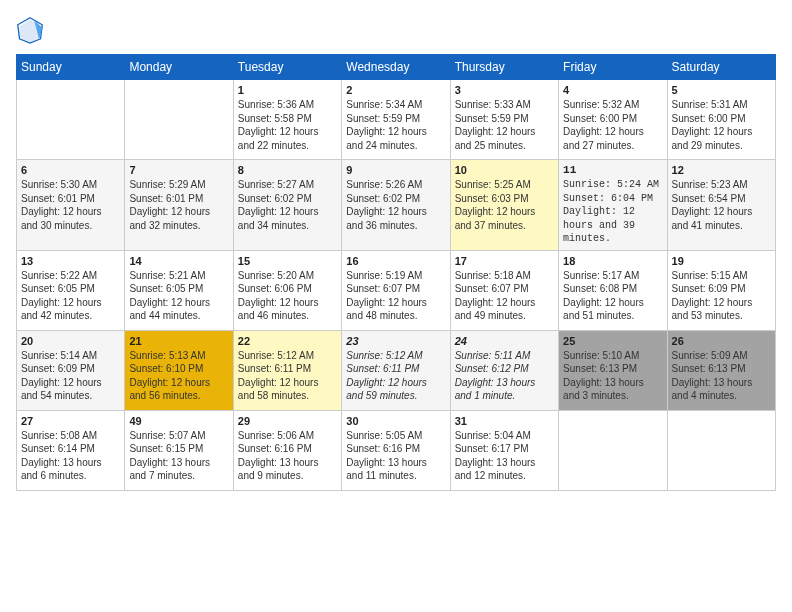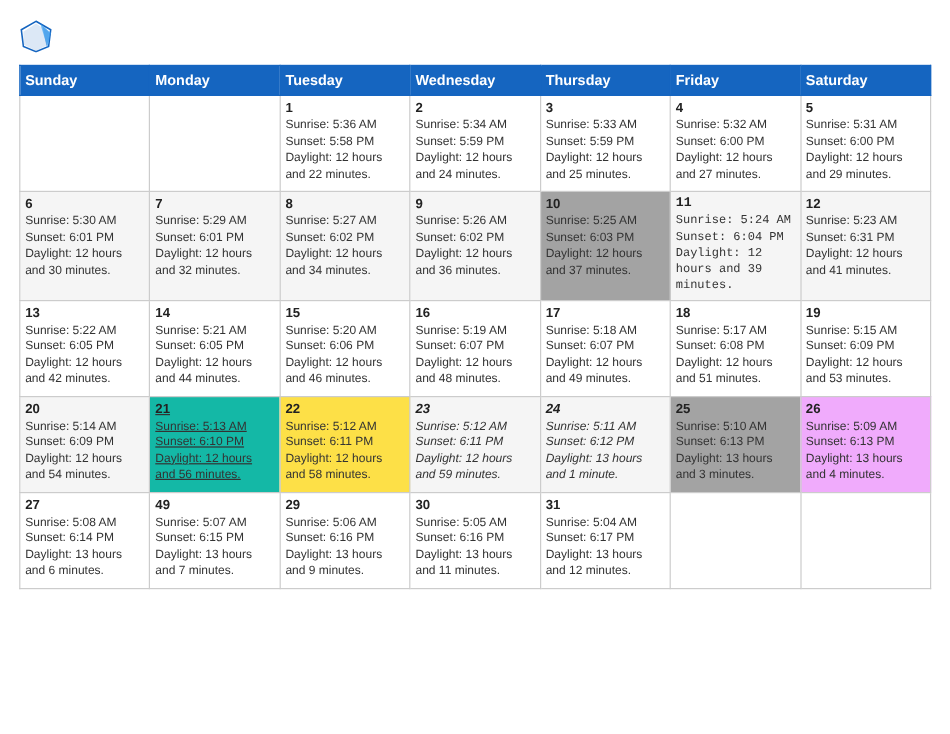--- a/index.html
+++ b/index.html
@@ -56,21 +56,21 @@
     }
     .calendar {
       width: 100%;
       border-collapse: collapse;
       table-layout: fixed;
     }
     .calendar th {
       background: #1565c0;
       color: #fff;
       font-size: 12px;
-      font-weight: bold;
+      font-weight: normal;
       padding: 5px 4px;
       text-align: left;
       border: 1px solid #1565c0;
     }
     .calendar td {
       border: 1px solid #ccc;
       vertical-align: top;
       padding: 4px 4px 4px 4px;
       font-size: 10px;
       color: #333;
@@ -193,38 +193,38 @@
 Daylight: 12 hours
 and 34 minutes.</div>
           </td>
           <td style="background: rgb(245, 245, 245);">
             <span class="day-num">9</span>
             <div class="cell-text">Sunrise: 5:26 AM
 Sunset: 6:02 PM
 Daylight: 12 hours
 and 36 minutes.</div>
           </td>
-          <td style="background: #a3a3a3;">
+          <td style="background: #fef9c3;">
             <span class="day-num">10</span>
             <div class="cell-text">Sunrise: 5:25 AM
 Sunset: 6:03 PM
 Daylight: 12 hours
 and 37 minutes.</div>
           </td>
           <td style="background: rgb(245, 245, 245); font-family: Liberation Mono, monospace;">
             <span class="day-num">11</span>
             <div class="cell-text">Sunrise: 5:24 AM
 Sunset: 6:04 PM
 Daylight: 12 hours
 and 39 minutes.</div>
           </td>
           <td style="background: rgb(245, 245, 245);">
             <span class="day-num">12</span>
             <div class="cell-text">Sunrise: 5:23 AM
-Sunset: 6:31 PM
+Sunset: 6:54 PM
 Daylight: 12 hours
 and 41 minutes.</div>
           </td>
         </tr>
         <tr>
           <td>
             <span class="day-num">13</span>
             <div class="cell-text">Sunrise: 5:22 AM
 Sunset: 6:05 PM
 Daylight: 12 hours
@@ -274,28 +274,28 @@
           </td>
         </tr>
         <tr>
           <td style="background: rgb(245, 245, 245);">
             <span class="day-num">20</span>
             <div class="cell-text">Sunrise: 5:14 AM
 Sunset: 6:09 PM
 Daylight: 12 hours
 and 54 minutes.</div>
           </td>
-          <td style="background: #14b8a6; text-decoration: underline;">
+          <td style="background: #eab308;">
             <span class="day-num">21</span>
             <div class="cell-text">Sunrise: 5:13 AM
 Sunset: 6:10 PM
 Daylight: 12 hours
 and 56 minutes.</div>
           </td>
-          <td style="background: #fde047; margin-left: 40px;">
+          <td style="background: #fef9c3; margin-left: 40px;">
             <span class="day-num">22</span>
             <div class="cell-text">Sunrise: 5:12 AM
 Sunset: 6:11 PM
 Daylight: 12 hours
 and 58 minutes.</div>
           </td>
           <td style="background: rgb(245, 245, 245); font-style: italic;">
             <span class="day-num">23</span>
             <div class="cell-text">Sunrise: 5:12 AM
 Sunset: 6:11 PM
@@ -309,21 +309,21 @@
 Daylight: 13 hours
 and 1 minute.</div>
           </td>
           <td style="background: #a3a3a3;">
             <span class="day-num">25</span>
             <div class="cell-text">Sunrise: 5:10 AM
 Sunset: 6:13 PM
 Daylight: 13 hours
 and 3 minutes.</div>
           </td>
-          <td style="background: #f0abfc;">
+          <td style="background: #a3a3a3;">
             <span class="day-num">26</span>
             <div class="cell-text">Sunrise: 5:09 AM
 Sunset: 6:13 PM
 Daylight: 13 hours
 and 4 minutes.</div>
           </td>
         </tr>
         <tr>
           <td>
             <span class="day-num">27</span>

